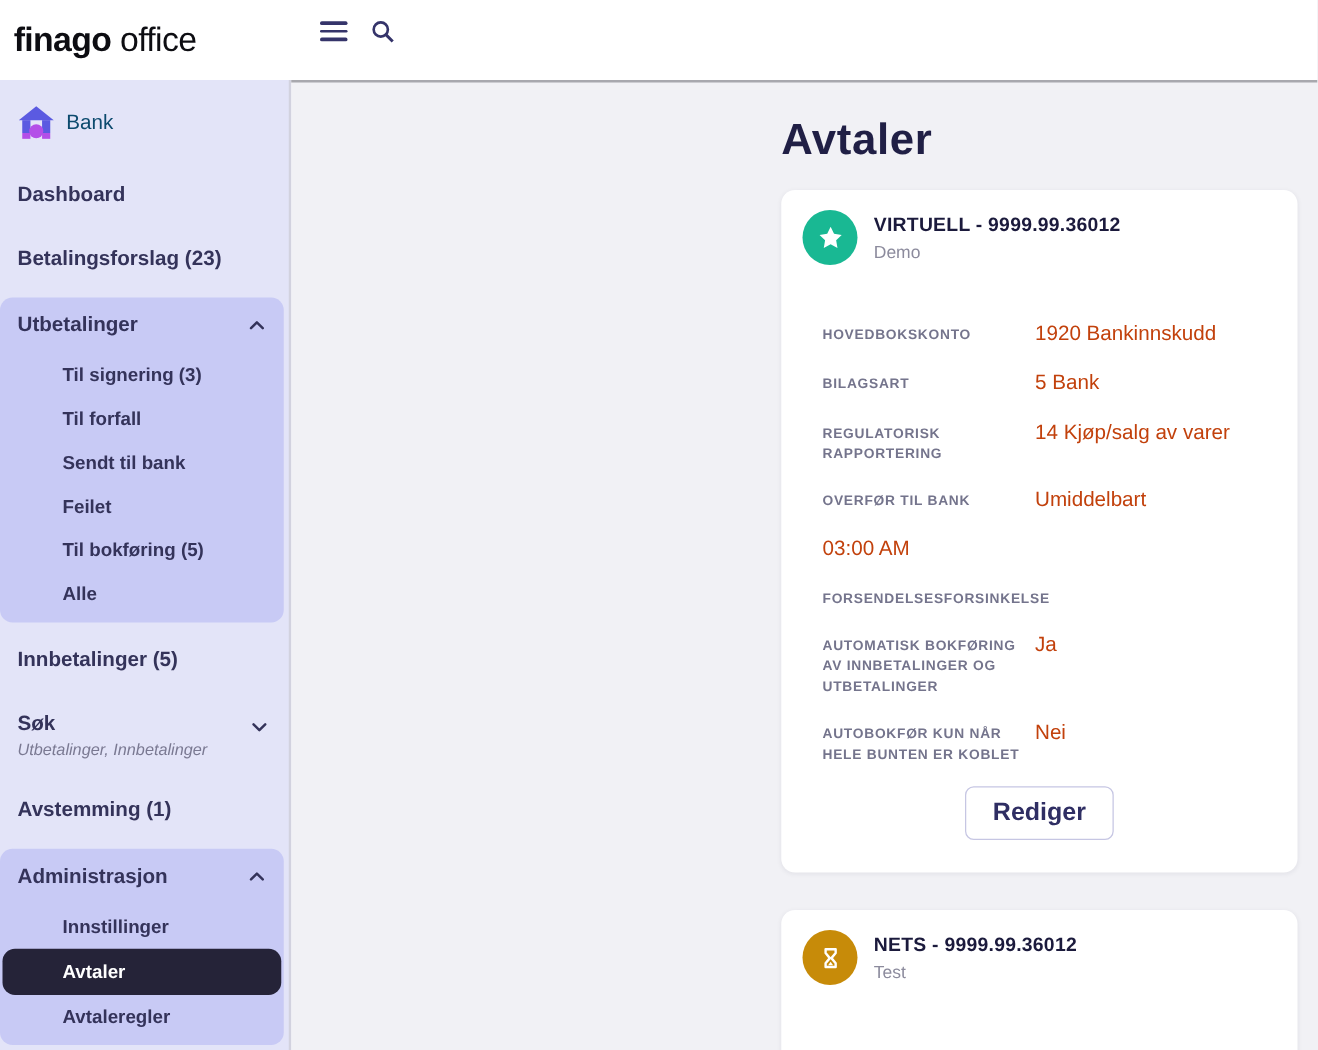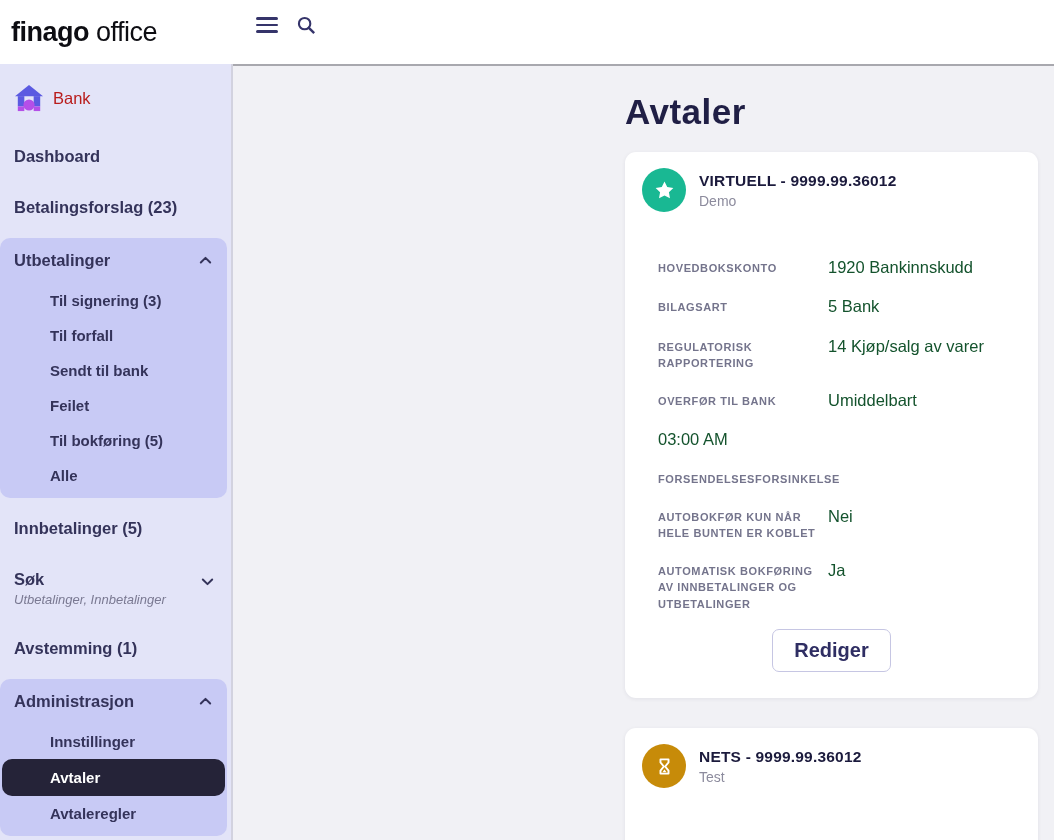--- a/index.html
+++ b/index.html
@@ -24,21 +24,21 @@
   
   .app { display: flex; height: 790px; }
   .sidebar {
     width: 233px; min-width: 233px; background: #e3e4f8;
     border-right: 2px solid #d2d2df; overflow: hidden; padding-top: 18px;
   }
   .main { flex: 1; background: #f1f1f5; border-top: 2px solid #a8a8ae; position: relative; overflow: hidden; }
   .content { position: absolute; left: 392px; top: 0; width: 413px; }
 
   
-  .ws-row { display: flex; align-items: center; gap: 9px; padding: 0 14px; margin: 2px 0 24px 0; color: #b91c1c; font-size: 16.5px; font-weight: 500; cursor: pointer; }
+  .ws-row { display: flex; align-items: center; gap: 9px; padding: 0 14px; margin: 2px 0 24px 0; color: #0c4a6e; font-size: 16.5px; font-weight: 500; cursor: pointer; }
   .ws-icon { display: flex; }
   .nav-top { position: relative; padding: 11px 14px; margin: 10px 0; font-size: 16.5px; font-weight: 600; color: #34335a; cursor: pointer; }
   .nav-sub-title { font-style: italic; font-weight: 400; font-size: 13px; color: #7a7992; margin-top: 3px; }
   .chev { display: inline-flex; }
   .chev-abs { position: absolute; right: 16px; top: 15px; }
   .nav-section { background: #c8caf5; border-radius: 10px; margin: 10px 4px 10px 0; padding-bottom: 5px; }
   .nav-section-head { position: relative; padding: 13px 14px; font-size: 16.5px; font-weight: 600; color: #34335a; cursor: pointer; display: flex; justify-content: space-between; align-items: center; }
   .nav-sub { padding: 9px 14px 9px 50px; font-size: 15px; font-weight: 600; color: #34335a; cursor: pointer; }
   .nav-sub.selected { background: #252338; color: #ffffff; border-radius: 10px; margin: 0 2px; padding: 10px 14px 10px 48px; }
 
@@ -49,21 +49,21 @@
     box-shadow: 0 1px 4px rgba(25,25,60,0.07);
   }
   .card + .card { margin-top: 30px; }
   .card.clipped { min-height: 220px; }
   .card-head { display: flex; align-items: center; gap: 13px; margin-left: -16px; margin-bottom: 44px; }
   .avatar { width: 44px; height: 44px; border-radius: 50%; display: flex; align-items: center; justify-content: center; flex: 0 0 44px; }
   .card-title { font-size: 15.5px; font-weight: 700; color: #1b1a3c; letter-spacing: 0.2px; }
   .card-subtitle { font-size: 14px; color: #8c8b9d; margin-top: 3px; }
   .field-row { display: grid; grid-template-columns: 170px 1fr; margin-bottom: 17px; align-items: start; }
   .field-label { font-size: 11px; font-weight: 700; color: #74748c; letter-spacing: 0.6px; line-height: 1.5; padding-top: 4px; text-transform: uppercase; }
-  .field-value { font-size: 16.5px; font-weight: 500; color: #14532d; line-height: 1.35; }
+  .field-value { font-size: 16.5px; font-weight: 500; color: #c2410c; line-height: 1.35; }
   .btn-row { text-align: center; margin-top: 12px; }
   .btn {
     background: #ffffff; border: 1px solid #c6c6e3; border-radius: 7px;
     color: #2f2e63; font-weight: 700; font-size: 20px; padding: 9px 21px;
     font-family: inherit; cursor: pointer;
   }
 </style>
 </head>
 <body>
 
@@ -187,26 +187,26 @@
               <div class="field-value">Umiddelbart</div>
             </div>
             <div class="field-row">
               <div class="field-value">03:00 AM</div>
             </div>
             <div class="field-row">
               <div class="field-label">FORSENDELSESFORSINKELSE</div>
               <div class="field-value"></div>
             </div>
             <div class="field-row">
+              <div class="field-label">AUTOMATISK BOKFØRING AV INNBETALINGER OG UTBETALINGER</div>
+              <div class="field-value">Ja</div>
+            </div>
+            <div class="field-row">
               <div class="field-label">AUTOBOKFØR KUN NÅR HELE BUNTEN ER KOBLET</div>
               <div class="field-value">Nei</div>
-            </div>
-            <div class="field-row">
-              <div class="field-label">AUTOMATISK BOKFØRING AV INNBETALINGER OG UTBETALINGER</div>
-              <div class="field-value">Ja</div>
             </div>
             <div class="btn-row"><button class="btn">Rediger</button></div>
           </section>
           <section class="card clipped">
             <div class="card-head">
               <div class="avatar" style="background: rgb(199, 139, 9);">
                 <svg viewBox="0 0 24 24" width="23" height="23">
                   <path d="M7.8 4.6h8.4v3.1L12.7 12l3.5 4.3v3.1H7.8v-3.1L11.3 12 7.8 7.7z" fill="none" stroke="#fff" stroke-width="2" stroke-linejoin="round"></path>
                   <path d="M9.9 17.9l2.1-2.8 2.1 2.8z" fill="#fff"></path>
                 </svg>

